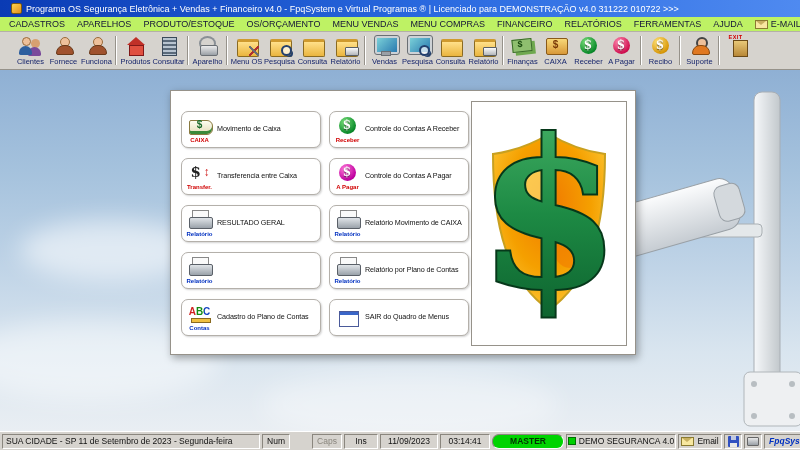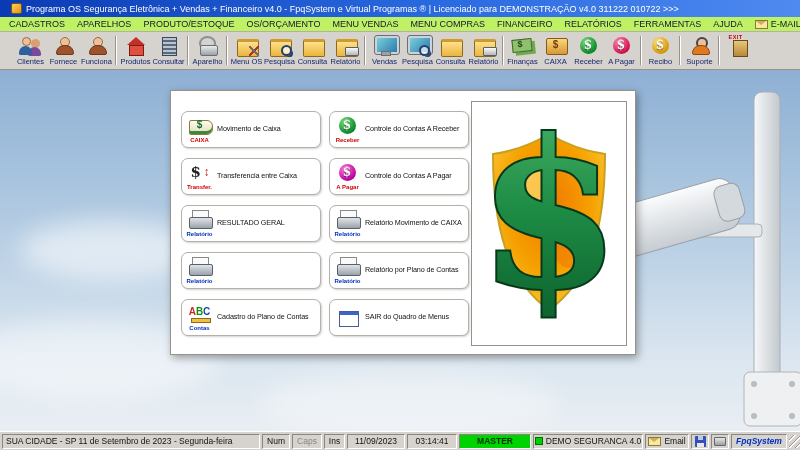--- a/index.html
+++ b/index.html
@@ -128,21 +128,21 @@
   
   .statusbar{
     position:absolute;left:0;right:0;bottom:0;height:19px;background:#d6d3ce;border-top:1px solid #fff;
     display:flex;align-items:center;gap:2px;padding:1px 2px;
   }
   .seg{height:15px;border:1px solid;border-color:#8a867e #fff #fff #8a867e;background:#d6d3ce;
     font-size:8.5px;color:#111;display:flex;align-items:center;justify-content:center;gap:3px;
     padding:0 3px;white-space:nowrap;overflow:hidden;flex:0 0 auto;}
   .seg.left{justify-content:flex-start;}
   .seg.muted{color:#8a867e;}
-  .seg.green{background:#00d400;color:#003300;font-weight:bold;}
+  .seg.green{background:#00d400;color:#003300;font-weight:bold;border-radius:7px;}
   .seg.brand{color:#0030c0;font-weight:bold;font-style:italic;}
   .grip{width:13px;height:13px;margin-left:auto;flex:0 0 auto;
     background:repeating-linear-gradient(135deg,transparent 0 3px,#9a968e 3px 4px,#fff 4px 5px);}
 </style>
 </head>
 <body>
 
 <div class="titlebar">
   <span class="t-icon"></span>
   <span class="t-text">Programa OS Segurança Eletrônica + Vendas + Financeiro v4.0 - FpqSystem e Virtual Programas ® | Licenciado para DEMONSTRAÇÃO v4.0 311222 010722 &gt;&gt;&gt;</span>
@@ -405,24 +405,24 @@
   </div>
 </div>
 
 <div class="statusbar" id="status-bar">
     <div class="seg left" style="width: 258px;">
       <span>SUA CIDADE - SP 11 de Setembro de 2023 - Segunda-feira</span>
     </div>
     <div class="seg" style="width: 28px;">
       <span>Num</span>
     </div>
-    <div class="seg muted" style="width: 30px;">
+    <div class="seg muted" style="width: 30px; margin-left: 20px;">
       <span>Caps</span>
     </div>
-    <div class="seg" style="width: 21px;">
+    <div class="seg" style="width: 34px;">
       <span>Ins</span>
     </div>
     <div class="seg" style="width: 58px;">
       <span>11/09/2023</span>
     </div>
     <div class="seg" style="width: 50px;">
       <span>03:14:41</span>
     </div>
     <div class="seg green" style="width: 72px;">
       <span>MASTER</span>

